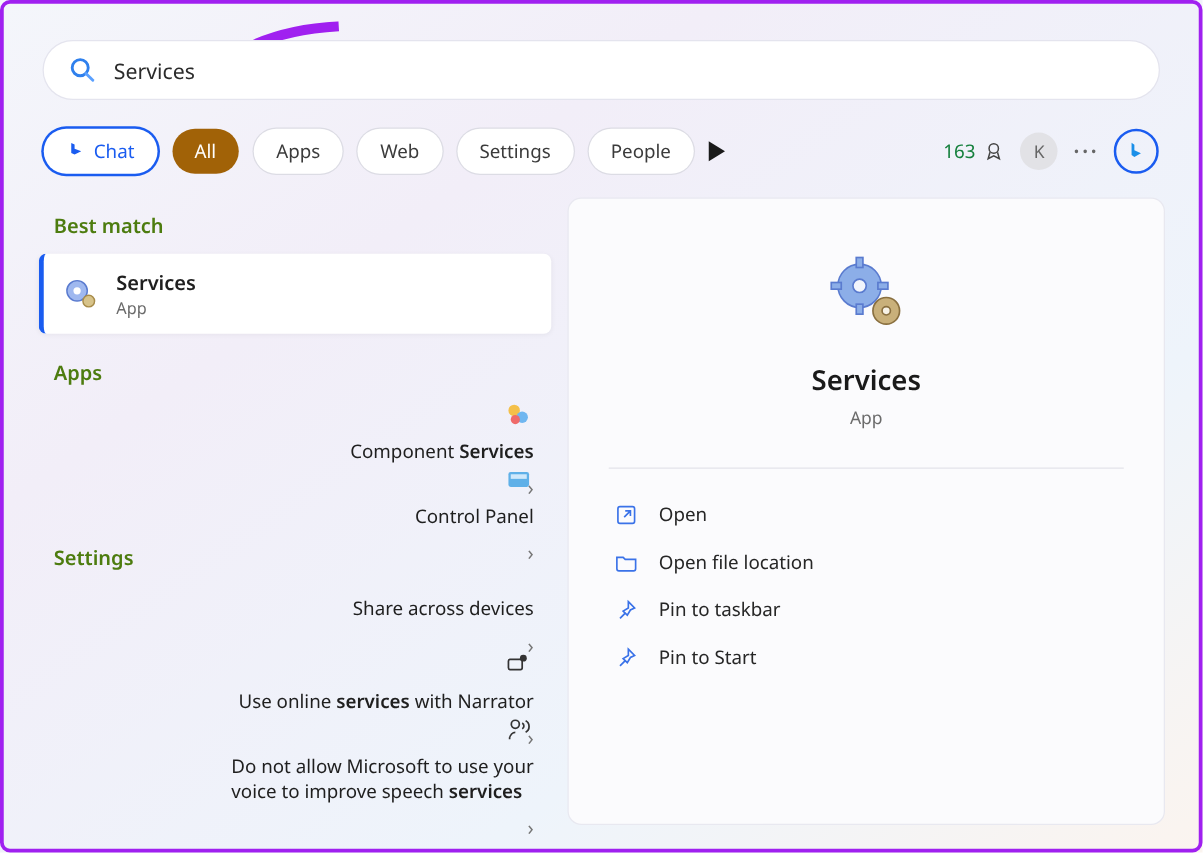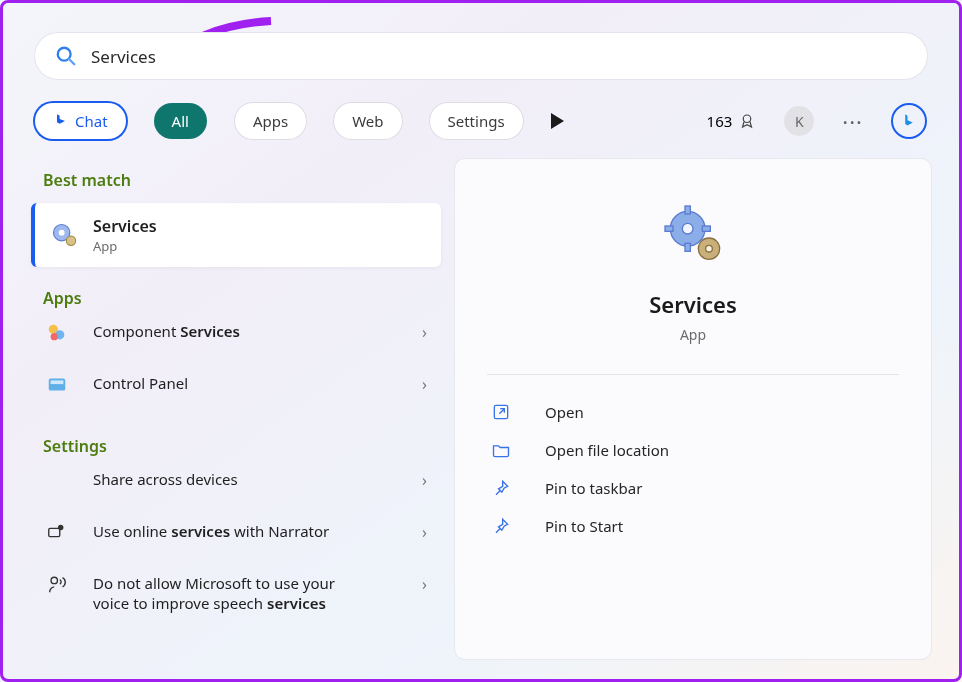--- a/index.html
+++ b/index.html
@@ -24,72 +24,72 @@
   display:flex; align-items:center; padding:0 20px; gap:14px;
 }
 .searchbar svg{width:22px;height:22px}
 .searchbar input{
   border:0; outline:0; flex:1; font-size:17px; color:#2b2b2b;
   font-family:inherit; background:transparent;
 }
 
 .filters {
   position:absolute; left:32px; right:32px; top:100px;
-  display:flex; align-items:center; gap:28px;
+  display:flex; align-items:center; gap:12px;
 }
 .chip {
   height:36px; display:flex; align-items:center; gap:6px;
   padding:0 18px; border-radius:18px;
   background:#fff; color:#3b3b3b; font-size:15px;
   box-shadow:0 0 0 1px #dcdce4; cursor:pointer;
 }
 .chip.blue-outline { color:#1a5cf0; box-shadow:0 0 0 2px #1a5cf0; background:#fff; }
-.chip.solid { background:#0f766e; color:#fff; box-shadow:none; }
+.chip.solid { background:#a16207; color:#fff; box-shadow:none; }
 .filters .sp { flex:1; }
 .play{width:0;height:0;border-style:solid;border-width:8px 0 8px 13px;border-color:transparent transparent transparent #1a1a1a;cursor:pointer}
-.score{display:flex;align-items:center;gap:6px;font-size:15px;color:#000000}
+.score{display:flex;align-items:center;gap:6px;font-size:15px;color:#15803d}
 .avatar{width:30px;height:30px;border-radius:50%;background:#e2e2e6;color:#666;display:flex;align-items:center;justify-content:center;font-size:14px;cursor:pointer}
 .more{font-size:22px;color:#666;letter-spacing:1px;cursor:pointer}
 .bing-round{width:36px;height:36px;border-radius:50%;border:2px solid #1a5cf0;display:flex;align-items:center;justify-content:center;cursor:pointer}
 .bing-round svg{width:18px;height:18px}
 
 .left{
   position:absolute; left:28px; top:160px; width:410px;
 }
 .section-hd{font-size:16px;font-weight:600;color:#4d7c0f;margin:6px 12px 12px}
 .card{
   background:#fff;border-radius:6px;padding:12px 14px;
   display:flex;align-items:center;gap:14px;
   border-left:4px solid #1a5cf0;
   box-shadow:0 1px 4px rgba(0,0,0,.05);
 }
 .card .ico{width:30px;height:30px;display:flex;align-items:center;justify-content:center}
 .title{font-size:16px;font-weight:600;color:#1f1f1f}
 .sub{font-size:13px;color:#6b6b6b}
 .row{
-  height:52px;display:flex;align-items:flex-start;gap:24px;
-  padding:0 14px;cursor:pointer;
+  height:52px;display:flex;align-items:flex-end;gap:8px;
+  padding:0 14px;cursor:pointer;flex-direction:column;
 }
 .row .ico{width:24px;height:24px;display:flex;align-items:center;justify-content:center}
 .row .lbl{flex:1;font-size:15px;color:#1f1f1f}
 .row .chev{color:#777}
 .row strong{font-weight:600}
 
 .right{
   position:absolute;left:452px;right:28px;top:156px;bottom:20px;
   background:#fbfbfd;border-radius:10px;
   box-shadow:0 0 0 1px #e8e8f0;
   padding:40px 32px 20px;
   display:flex;flex-direction:column;
 }
 .big-ico{width:70px;height:70px;margin:0 auto 20px;display:flex;align-items:center;justify-content:center}
 .right h2{font-size:22px;font-weight:600;text-align:center;color:#1a1a1a}
 .right .type{font-size:14px;color:#6b6b6b;text-align:center;margin-top:6px}
 .right hr{border:0;border-top:1px solid #e3e3ea;margin:30px 0 18px}
-.action{display:flex;align-items:center;gap:34px;padding:9px 4px;cursor:pointer;font-size:15px;color:#262626}
+.action{display:flex;align-items:center;gap:16px;padding:9px 4px;cursor:pointer;font-size:15px;color:#262626}
 .action .ai{width:20px;height:20px;display:flex;align-items:center;justify-content:center}
 .action svg{width:20px;height:20px;stroke:#3a72e8;fill:none;stroke-width:1.6}
 </style>
 </head>
 <body>
 
 <svg class="arrow" width="120" height="58" viewBox="0 0 120 58">
   <defs>
       <marker id="ah" markerWidth="12" markerHeight="12" refX="2" refY="6" orient="auto">
     <path d="M0,0 L12,6 L0,12 Z" fill="#a020f0"></path>
@@ -117,20 +117,23 @@
       <span>All</span>
     </div>
   <div class="chip">
       <span>Apps</span>
     </div>
   <div class="chip">
       <span>Web</span>
     </div>
   <div class="chip">
       <span>Settings</span>
+    </div>
+  <div class="chip">
+      <span>People</span>
     </div>
   <div class="play"></div>
   <div class="sp"></div>
   <div class="score">
     <span>163</span>
     <svg width="18" height="18" viewBox="0 0 24 24">
         <circle cx="12" cy="9" r="5" fill="none" stroke="#444" stroke-width="1.6"></circle>
         <path d="M8 13l-2 7 6-3 6 3-2-7" fill="none" stroke="#444" stroke-width="1.6"></path>
       </svg>
   </div>

